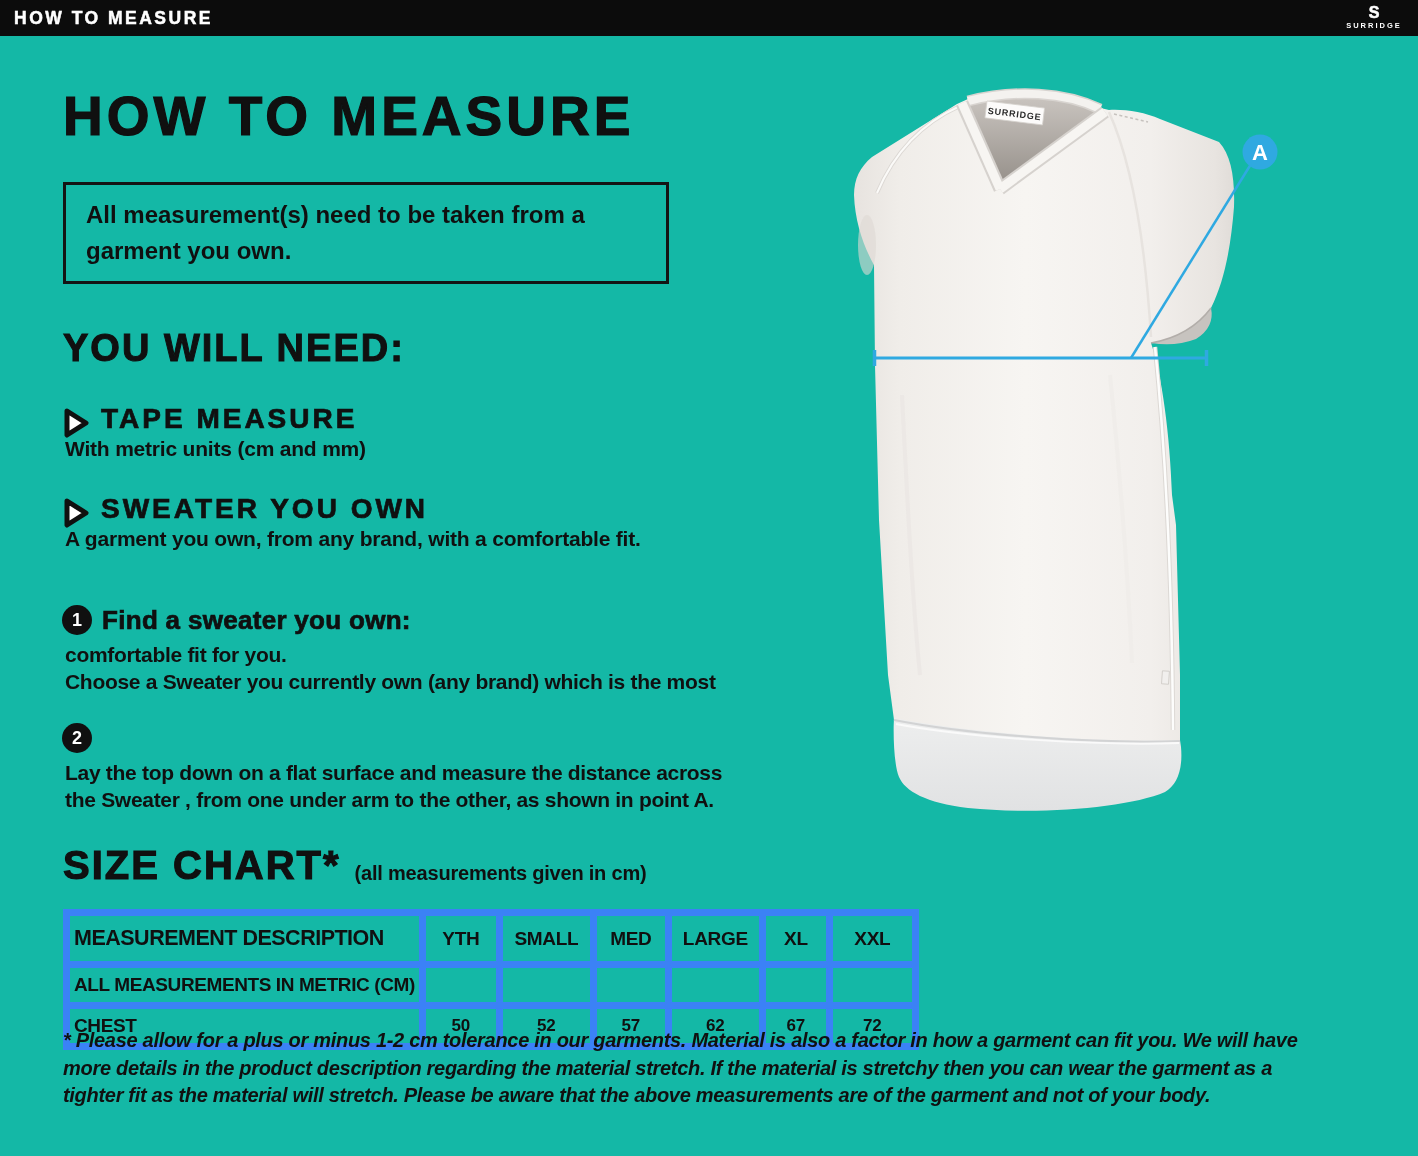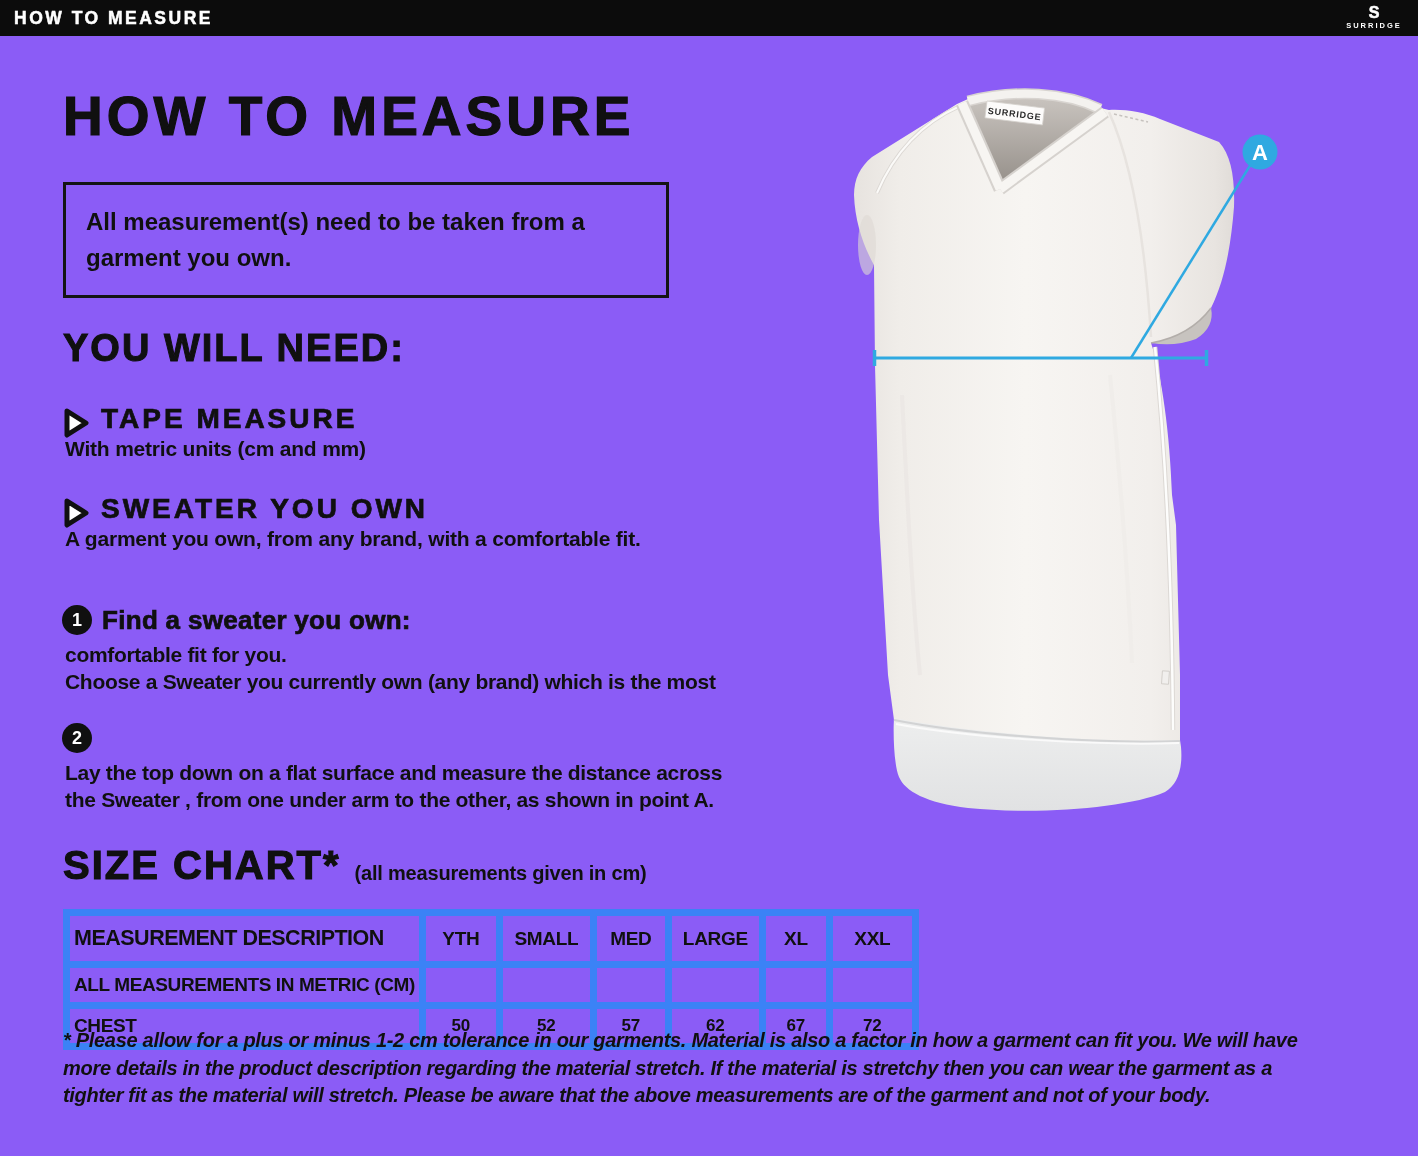--- a/index.html
+++ b/index.html
@@ -1,31 +1,31 @@
 <!DOCTYPE html>
 <html><head>
 <meta charset="utf-8">
 <style>
   html,body{margin:0;padding:0;background:#fff;}
-  .canvas{position:relative;width:1418px;height:1156px;background:#8b5cf6;overflow:hidden;
+  .canvas{position:relative;width:1418px;height:1156px;background:#14b8a6;overflow:hidden;
           font-family:"Liberation Sans", sans-serif;color:#101010;}
 
   
   .topbar{position:absolute;left:0;top:0;width:1418px;height:36px;background:#0c0c0c;}
   .topbar-title{position:absolute;left:14px;top:0;line-height:36px;color:#fff;
     font-size:17.5px;font-weight:bold;letter-spacing:2.5px;-webkit-text-stroke:.5px #fff;}
   .brand{position:absolute;right:9px;top:1px;width:70px;height:34px;display:flex;
     flex-direction:column;align-items:center;justify-content:center;color:#fff;}
   .brand-mark{font-size:16px;font-weight:bold;line-height:14px;-webkit-text-stroke:.6px #fff;}
   .brand-name{font-size:7.5px;font-weight:bold;letter-spacing:2px;margin-top:1px;}
 
   
   .h1{position:absolute;left:63px;top:84px;font-size:55px;font-weight:bold;
       letter-spacing:4px;-webkit-text-stroke:1.2px #0f0f0f;}
-  .notice{position:absolute;left:63px;top:182px;width:606px;height:116px;box-sizing:border-box;
+  .notice{position:absolute;left:63px;top:182px;width:606px;height:102px;box-sizing:border-box;
       border:3px solid #141414;display:flex;align-items:center;padding:8px 20px;}
   .notice-text{font-size:24px;font-weight:bold;line-height:36px;}
   .h2{position:absolute;left:63px;font-size:38px;font-weight:bold;letter-spacing:2px;
       -webkit-text-stroke:1px #0f0f0f;}
   .need-title{position:absolute;left:101px;font-size:28px;font-weight:bold;letter-spacing:3px;
       -webkit-text-stroke:.7px #0f0f0f;}
   .need-desc{position:absolute;left:65px;font-size:21px;font-weight:bold;letter-spacing:-.2px;}
   .tri-icon{position:absolute;left:62px;width:27px;height:32px;}
   .step-badge{position:absolute;left:62px;width:30px;height:30px;border-radius:50%;
       background:#101010;color:#fff;font-size:18px;font-weight:bold;display:flex;

